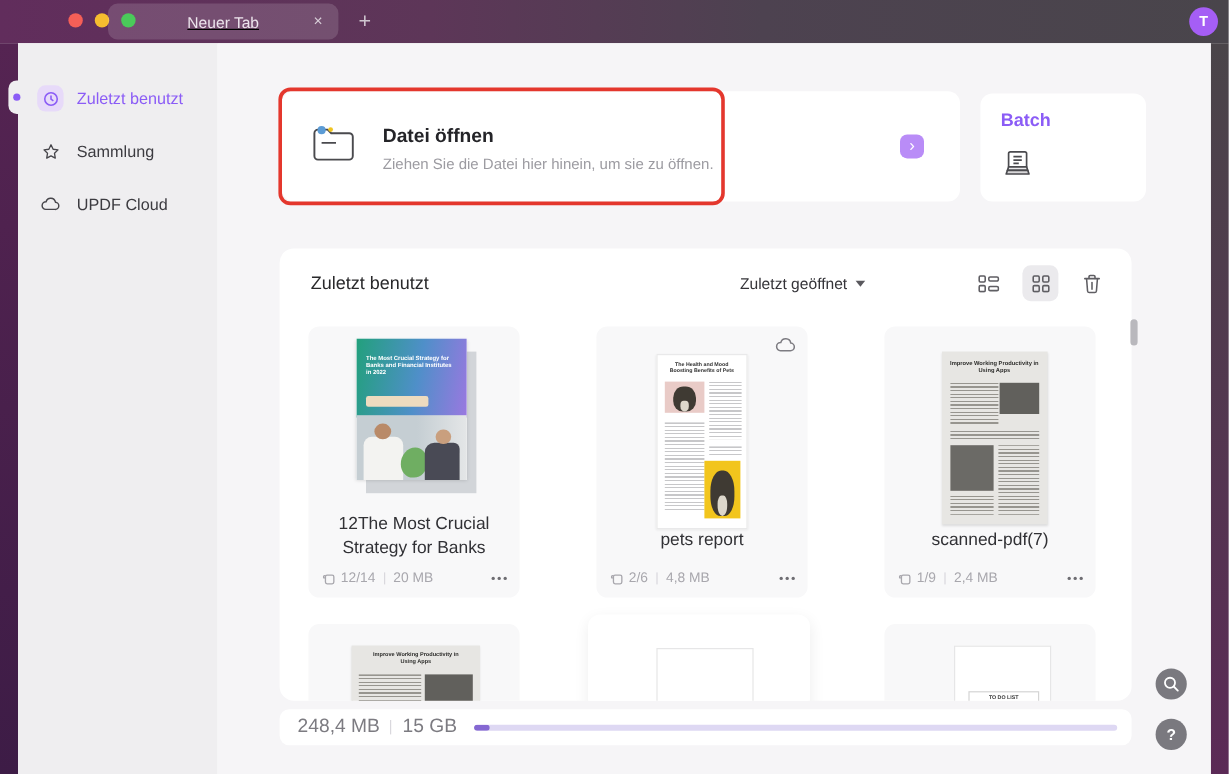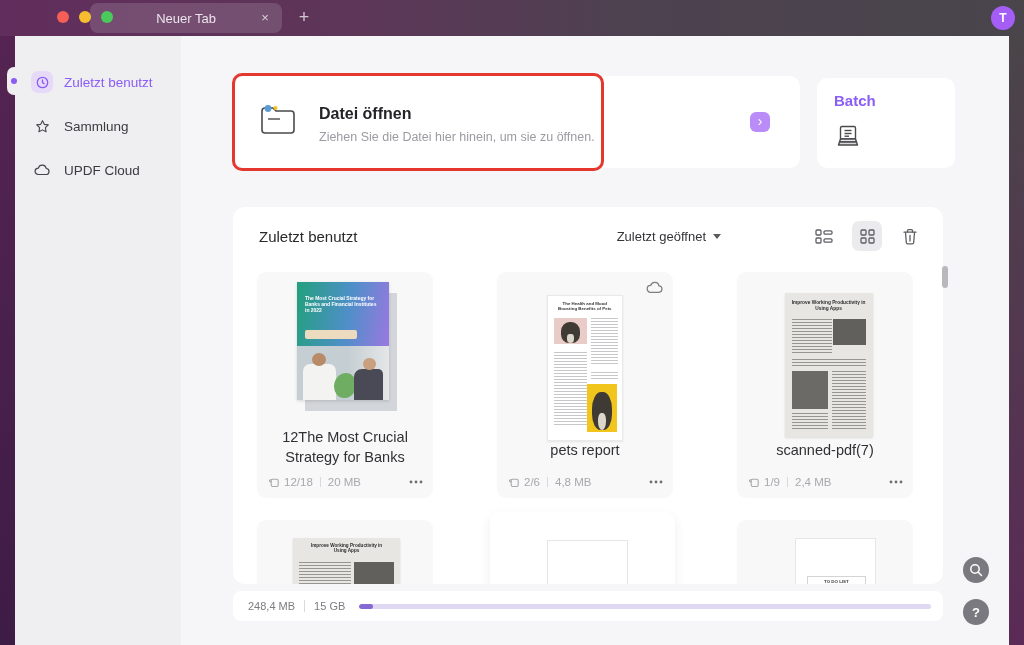--- a/index.html
+++ b/index.html
@@ -7,21 +7,21 @@
   body { font-family:"Liberation Sans", sans-serif; overflow:hidden; background:#f6f5f7; }
   .stage { position:relative; width:1024px; height:645px; overflow:hidden; }
 
   
   .topbar { position:absolute; left:0; top:0; width:1024px; height:36px;
     background:linear-gradient(90deg,#612d5c 0%,#5d3658 35%,#4d4250 62%,#49454b 100%); }
   .traffic { position:absolute; left:57px; top:11px; display:flex; gap:10px; }
   .light { width:12px; height:12px; border-radius:50%; }
   .light.red { background:#f55f57; } .light.yellow { background:#f6bd2f; } .light.green { background:#2dc23f; }
   .tab { position:absolute; left:90px; top:3px; width:192px; height:30px; border-radius:8px;
-    background:rgba(255,255,255,.14); display:flex; align-items:center; justify-content:center; }
+    background:rgba(255,255,255,.14); display:flex; align-items:center; justify-content:center;text-decoration:underline; }
   .tab-title { color:#ece4ec; font-size:13px; }
   .tab-close { position:absolute; right:9px; top:7px; width:16px; height:16px; color:#d9cfd9;
     font-size:13px; line-height:16px; text-align:center; cursor:default; }
   .newtab { position:absolute; left:293px; top:7px; width:22px; height:22px; color:#cfc6cf;
     font-size:18px; line-height:21px; text-align:center; }
   .avatar { position:absolute; left:991px; top:6px; width:24px; height:24px; border-radius:50%;
     background:#a55ef5; color:#fff; font-size:12px; font-weight:700; display:flex; align-items:center; justify-content:center; }
 
   
   .left-strip { position:absolute; left:0; top:36px; width:15px; height:609px;
@@ -125,21 +125,21 @@
     transform:scale(.58); transform-origin:50% 0; }
   .scan2-l1 { left:6px; top:24px; width:52px; height:44px; }
   .scan2-ph { position:absolute; right:6px; top:24px; width:40px; height:32px; background:#61605c; }
   .t-todo { position:absolute; width:81px; background:#fff; border:1px solid #e6e6e7; overflow:hidden; }
   .todo-box { position:absolute; left:11px; width:59px; height:10px; border:1px solid #d4d4d4; display:flex; align-items:center; justify-content:center; }
   .todo-title { font-size:8px; font-weight:700; color:#3a3a3a; transform:scale(.55); white-space:nowrap; }
 
   
   .storage { position:absolute; left:52px; top:555px; width:710px; height:30px; background:#fff; border-radius:8px;
     display:flex; align-items:center; padding:0 12px 0 15px; }
-  .st-text { font-size:11px; color:#7c7b81; }
+  .st-text { font-size:16px; color:#7c7b81; }
   .st-div { width:1px; height:12px; background:#d9d8dd; margin:0 9px; }
   .progress { flex:1; height:5px; border-radius:3px; background:#ded8f3; margin-left:14px; overflow:hidden; }
   .progress-fill { height:100%; border-radius:3px; background:#8568d2; width:2.4%; }
 
   .scrollbar { position:absolute; left:761px; top:230px; width:6px; height:22px; border-radius:3px; background:#b9b8bd; }
 
   .fab { position:absolute; left:782px; width:26px; height:26px; border-radius:50%; background:#7a797f;
     display:flex; align-items:center; justify-content:center; color:#fff; }
   .fab.search { top:521px; } .fab.help { top:563px; font-size:13px; font-weight:700; }
 </style>
@@ -286,21 +286,21 @@
           </div>
         </div>
         <div class="doc-title">12The Most Crucial Strategy for Banks</div>
         <div class="meta">
           <span class="pg-icon">
             <svg width="11" height="11" viewBox="0 0 11 11" fill="none" stroke="#a8a7ad" stroke-width="1.1">
               <rect x="2.2" y="2.2" width="7" height="7.3" rx="1.4"></rect>
                 <path d="M2.2 4.6 L0.9 4.6 A1 1 0 0 1 2.2 3"></path>
             </svg>
           </span>
-          <span>12/18</span>
+          <span>12/14</span>
           <span class="div"></span>
           <span>20 MB</span>
           <span class="more">
             <svg width="14" height="4" viewBox="0 0 14 4">
                 <circle cx="2" cy="2" r="1.4" fill="#6e6d72"></circle>
                 <circle cx="7" cy="2" r="1.4" fill="#6e6d72"></circle>
                 <circle cx="12" cy="2" r="1.4" fill="#6e6d72"></circle>
               </svg>
           </span>
         </div>

